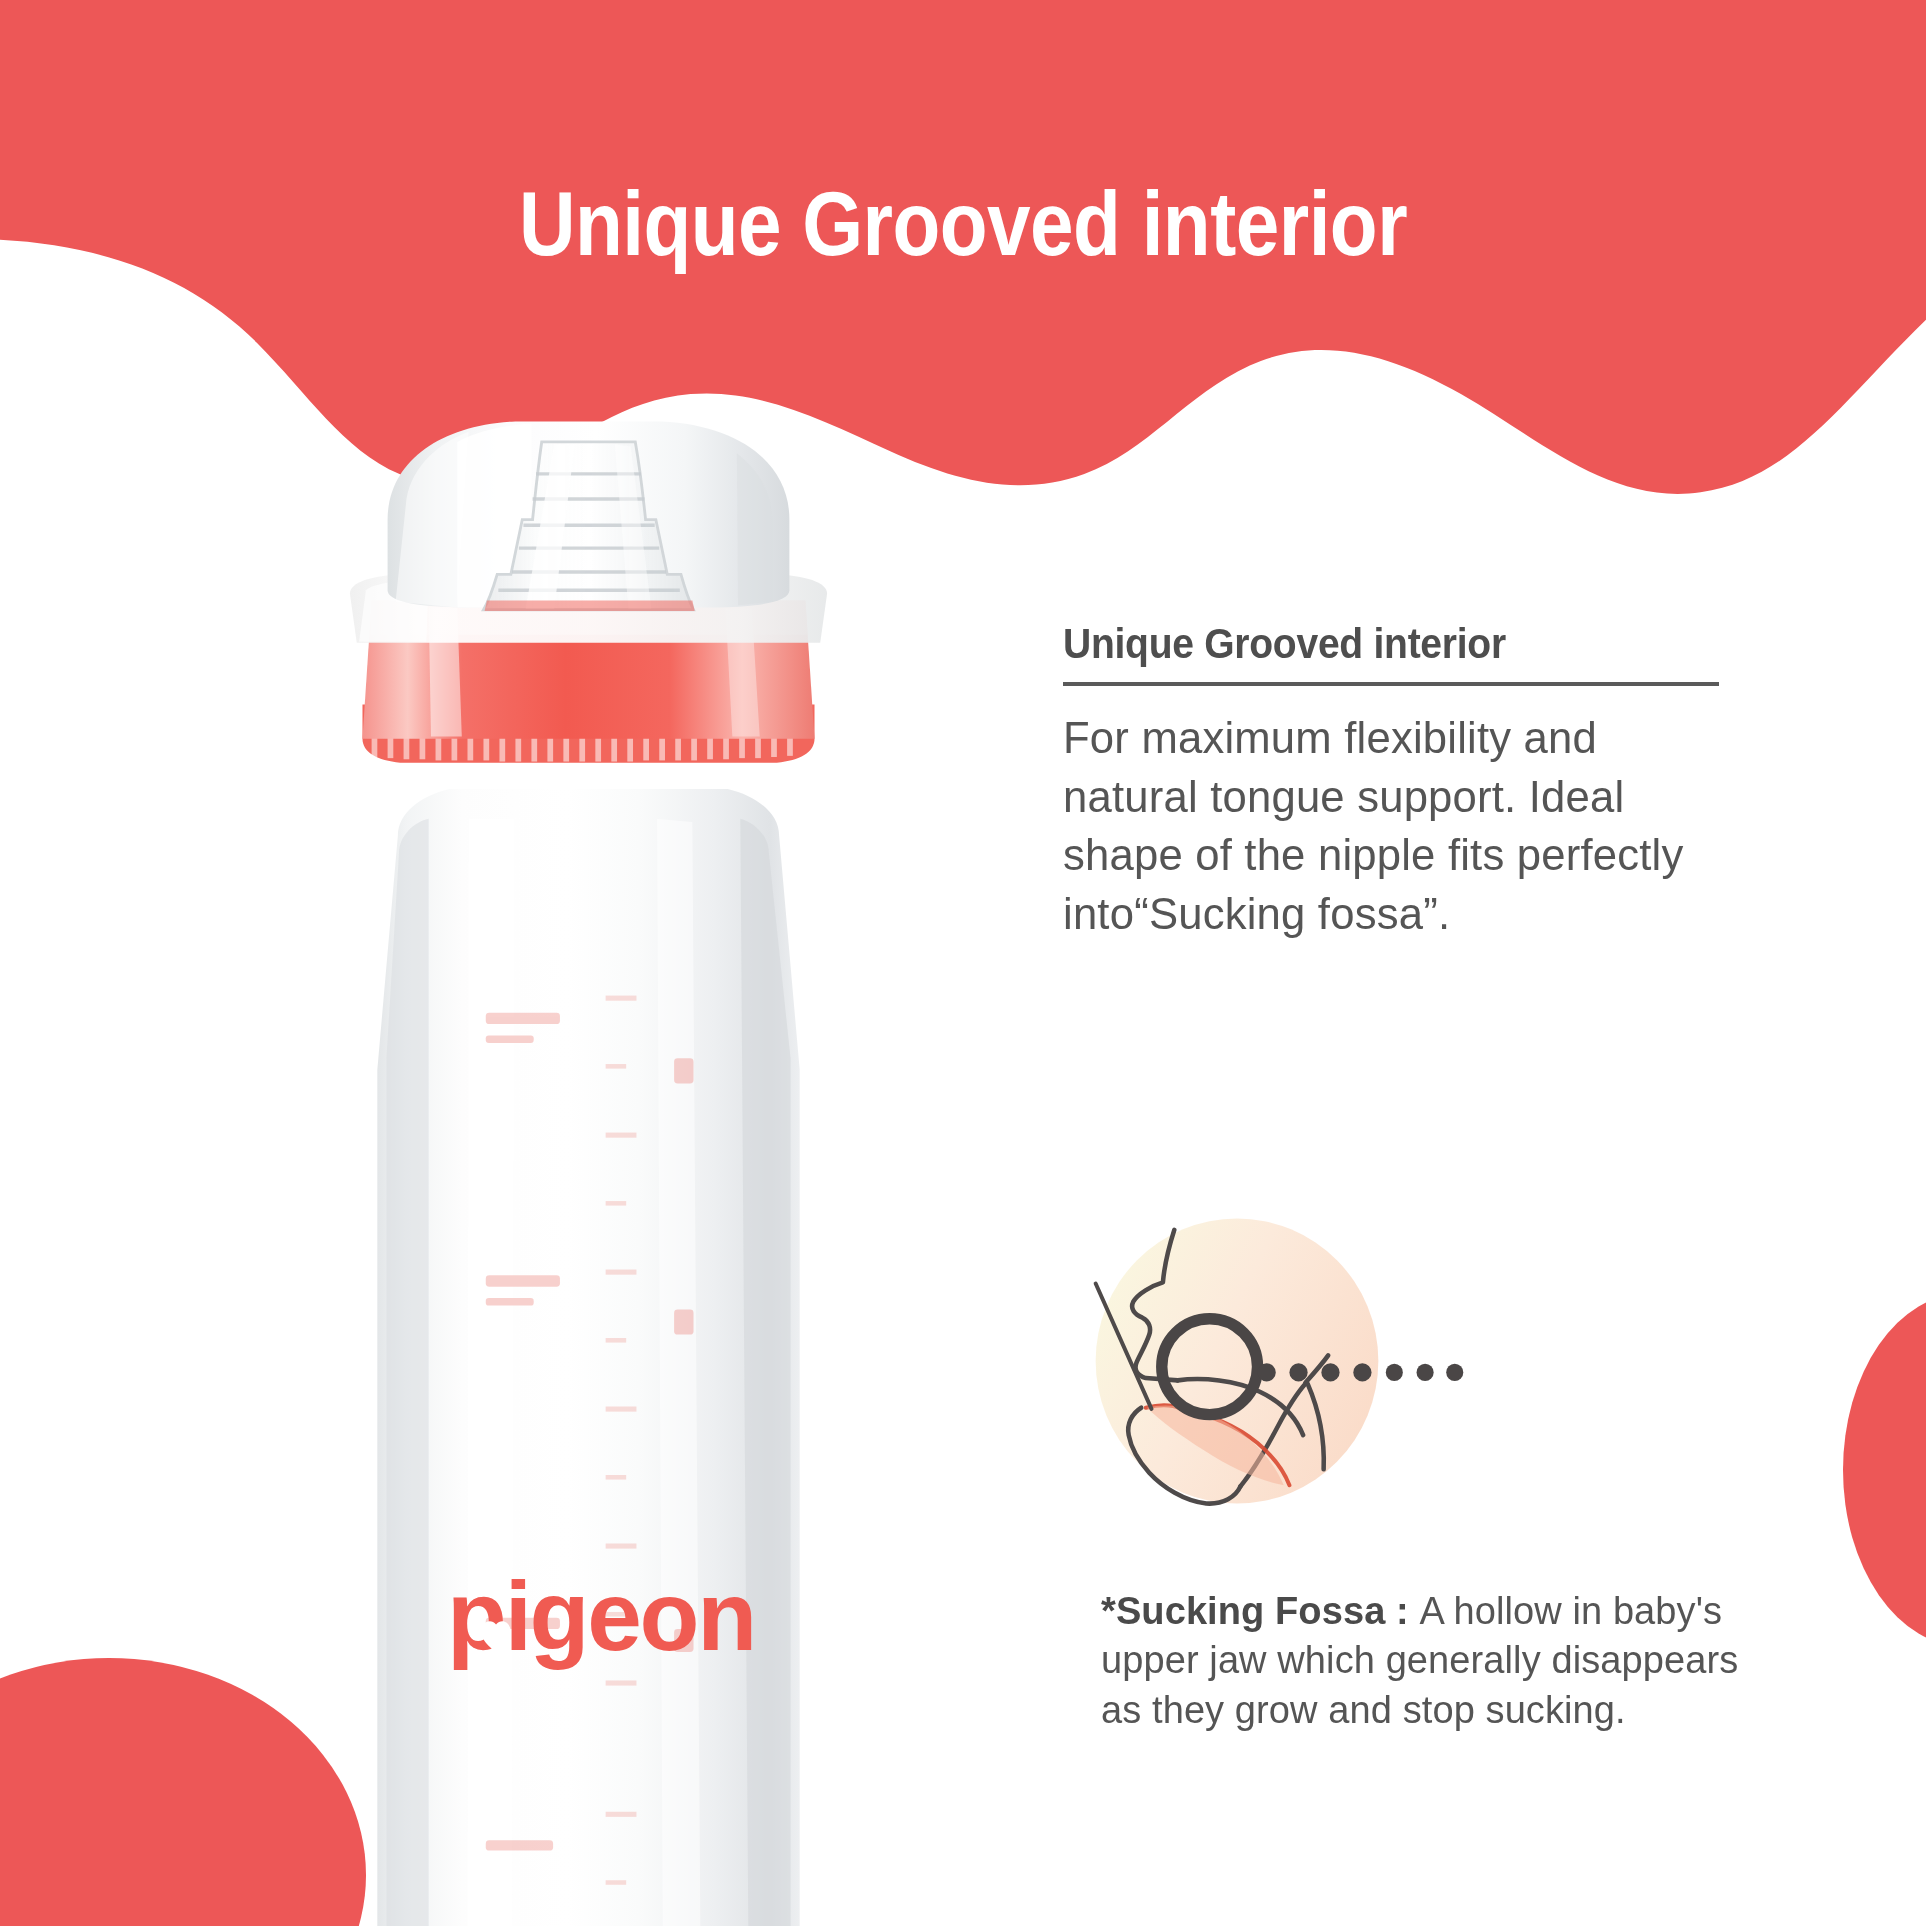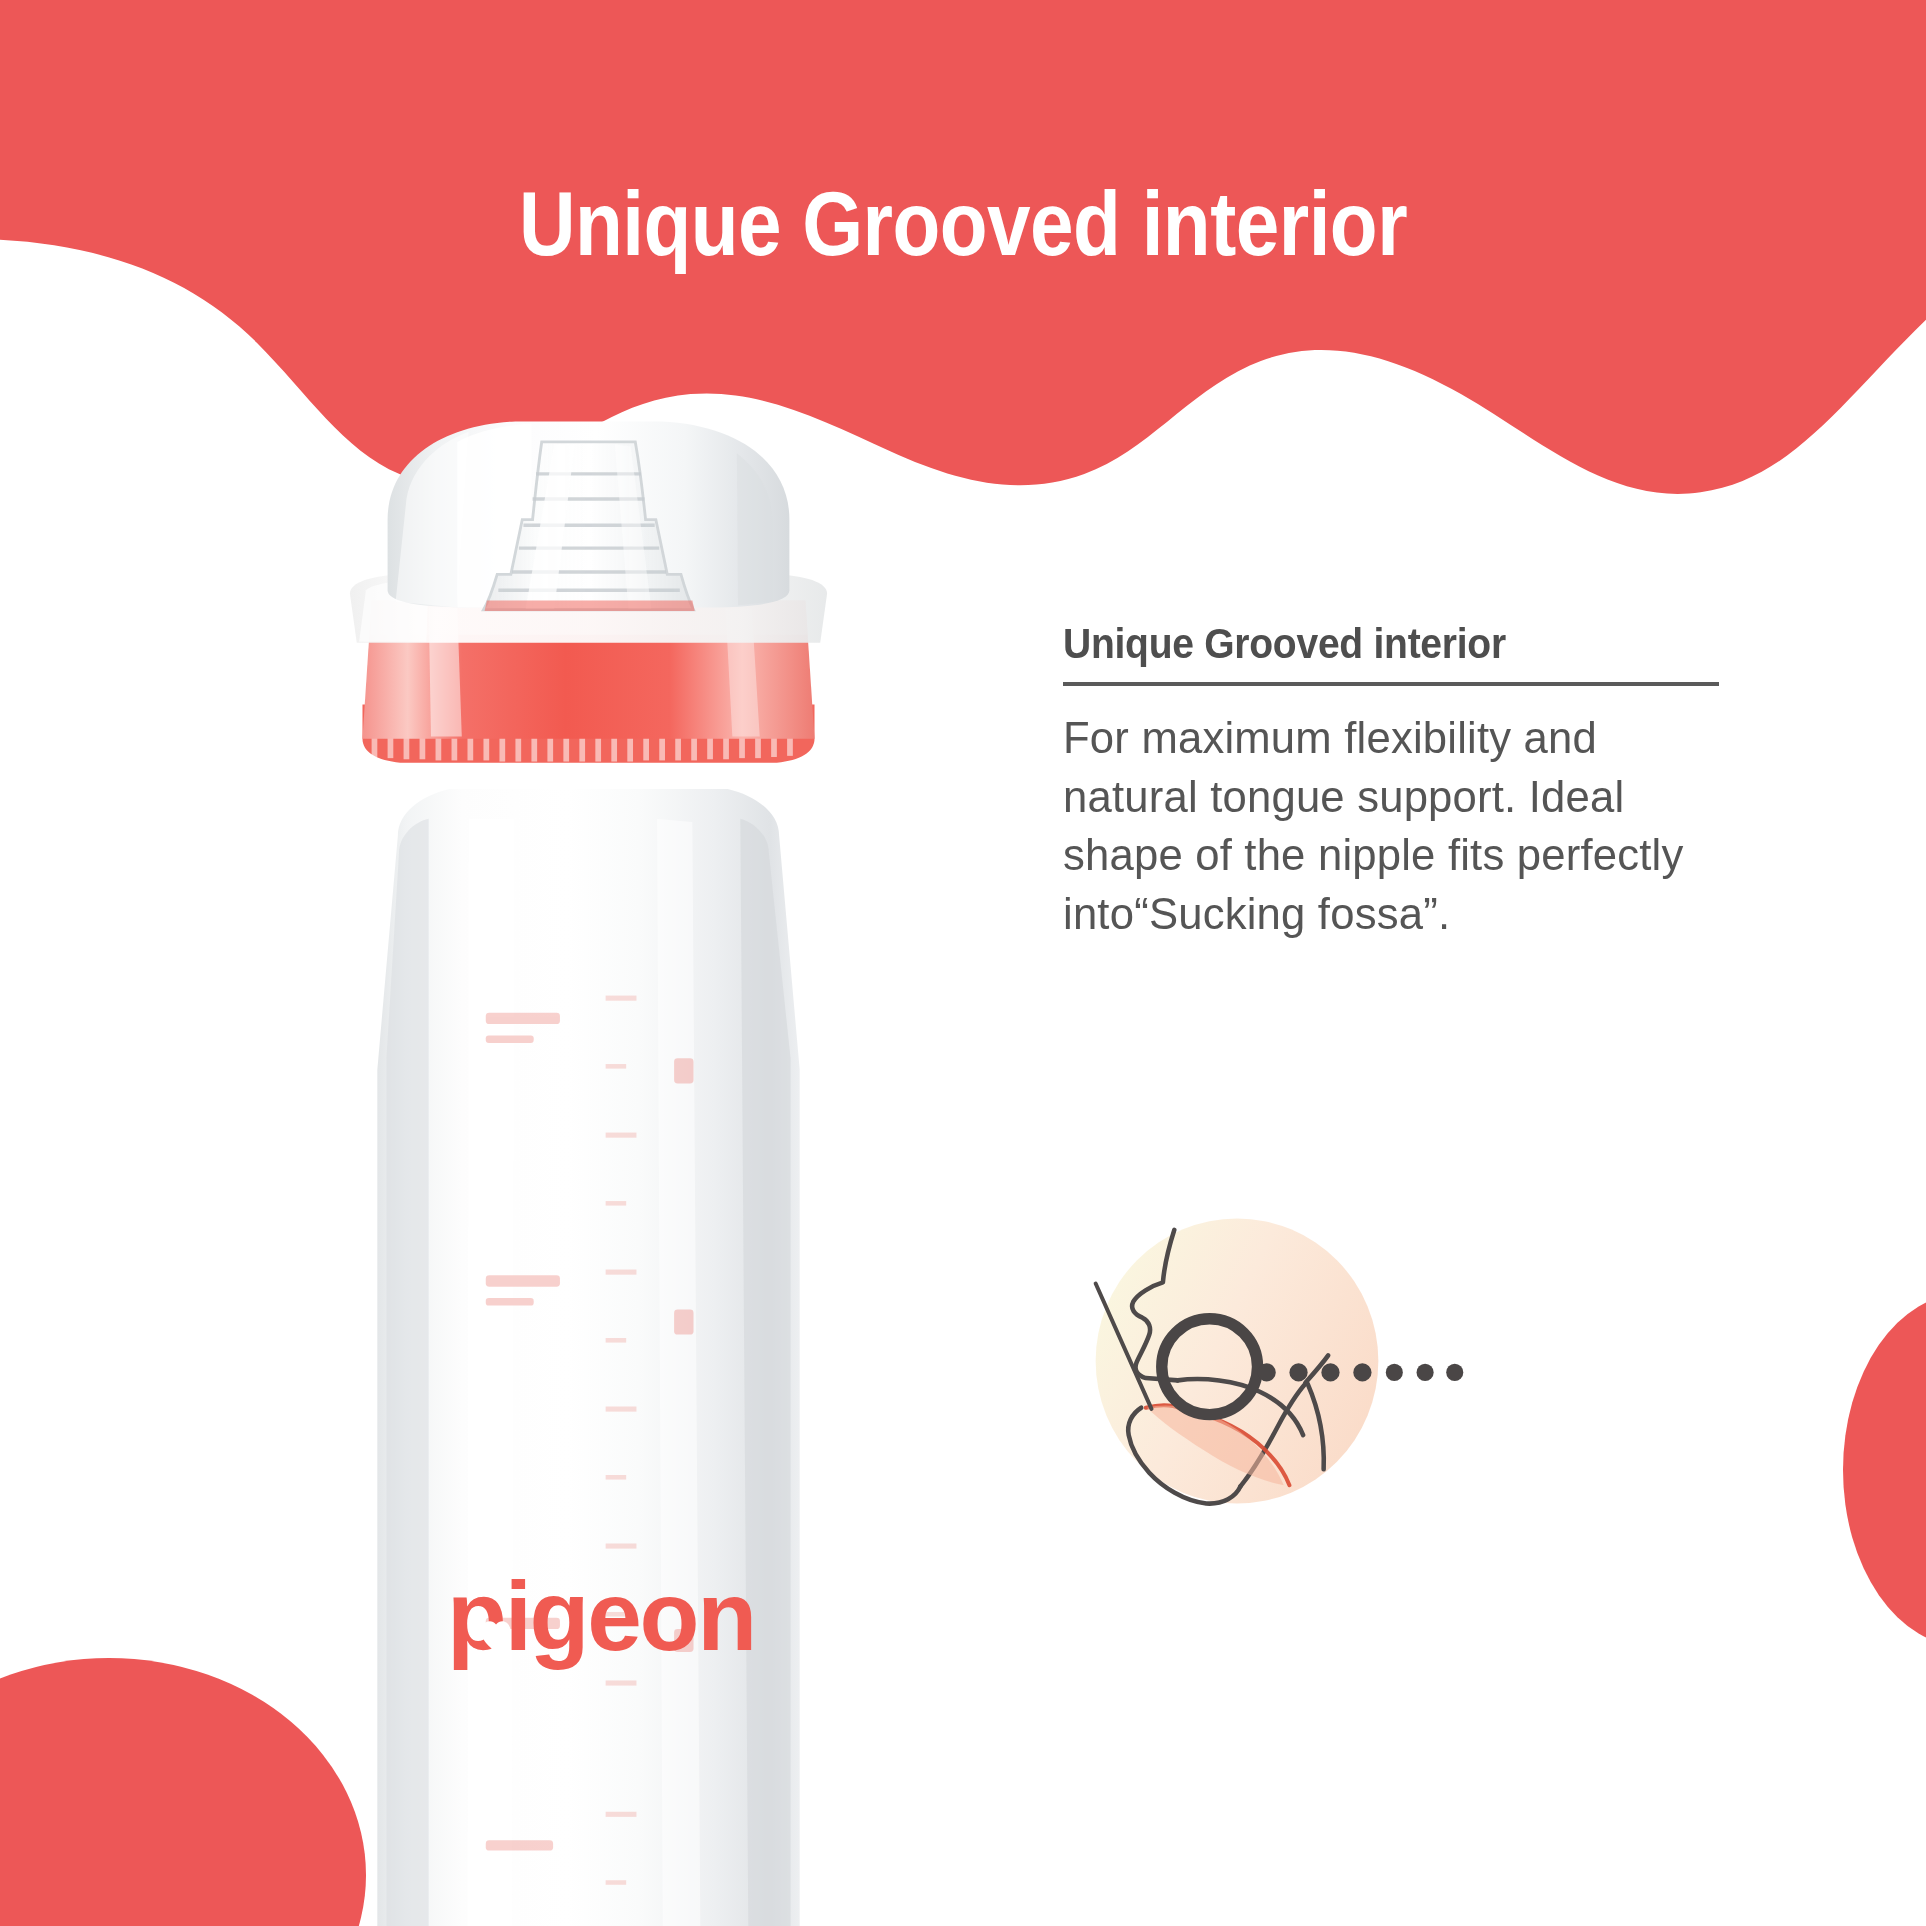--- a/index.html
+++ b/index.html
@@ -309,15 +309,18 @@
         <circle cx="408" cy="330" r="16"></circle>
         <circle cx="464" cy="330" r="16"></circle>
         <circle cx="520" cy="330" r="16"></circle>
         <circle cx="576" cy="330" r="15"></circle>
         <circle cx="630" cy="330" r="15"></circle>
         <circle cx="682" cy="330" r="15"></circle>
       </g>
     </svg>
   </div>
 
+  <p id="footnote" style="color: rgb(85, 85, 85);">
+    <span class="bold">*Sucking Fossa : </span><span> A hollow in baby's upper jaw which generally disappears as they grow and stop sucking.</span>
+  </p>
 
 </div>
 
 
 </body></html>

